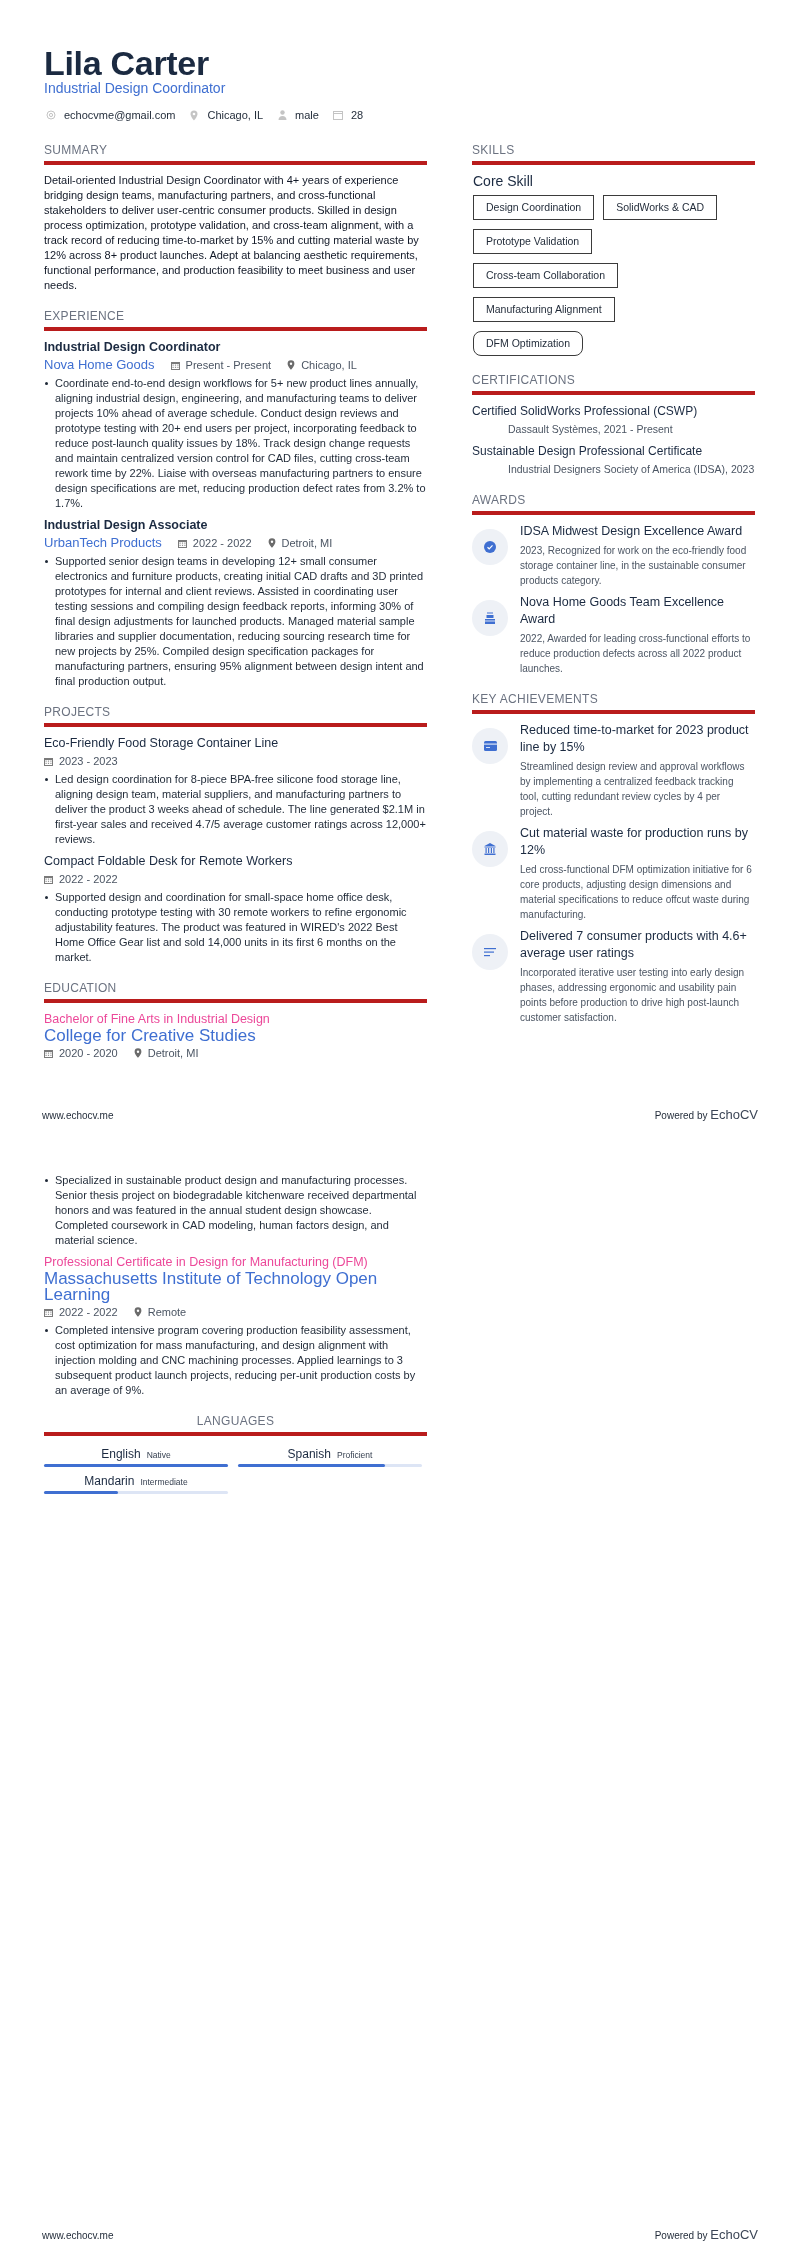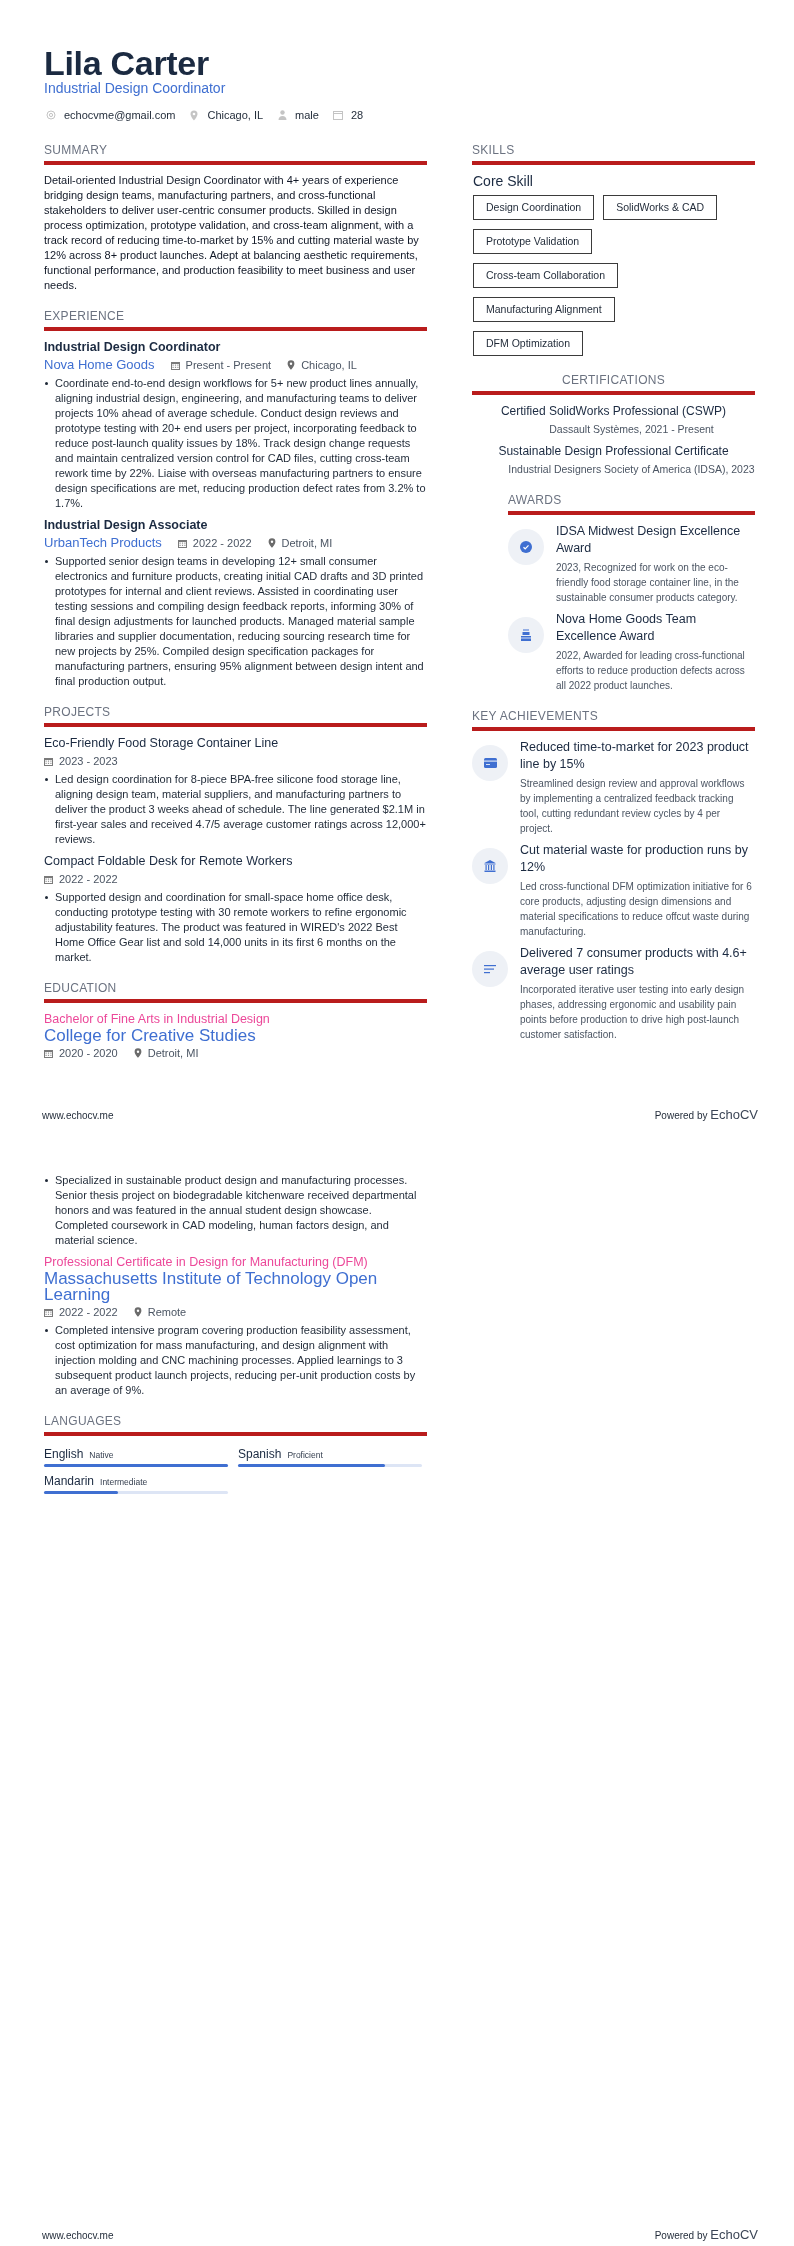--- a/index.html
+++ b/index.html
@@ -259,37 +259,37 @@
 
     <section>
       <div class="sec-title">SKILLS</div>
       <div class="core-skill">Core Skill</div>
       <div class="skill-tags">
         <span class="tag">Design Coordination</span>
         <span class="tag">SolidWorks &amp; CAD</span>
         <span class="tag" style="margin-right:100px;">Prototype Validation</span>
         <span class="tag" style="margin-right:100px;">Cross-team Collaboration</span>
         <span class="tag" style="margin-right:100px;">Manufacturing Alignment</span>
-        <span class="tag" style="margin-right:150px;">DFM Optimization</span>
-      </div>
-    </section>
-
-    <section style="margin-top:8px;text-align:center;">
+        <span class="tag" style="margin-right:150px;border-radius:8px;">DFM Optimization</span>
+      </div>
+    </section>
+
+    <section style="margin-top:8px;">
       <div class="sec-title">CERTIFICATIONS</div>
       <div>
         <div class="cert-title">Certified SolidWorks Professional (CSWP)</div>
         <div class="cert-sub">Dassault Systèmes, 2021 - Present</div>
       </div>
       <div>
         <div class="cert-title">Sustainable Design Professional Certificate</div>
         <div class="cert-sub">Industrial Designers Society of America (IDSA), 2023</div>
       </div>
     </section>
 
-    <section style="margin-top:16px;margin-left:36px;">
+    <section style="margin-top:16px;">
       <div class="sec-title">AWARDS</div>
 
       <div class="icon-item">
         <div class="icon-circle">
           <svg width="12" height="12" viewBox="0 0 12 12">
               <circle cx="6" cy="6" r="6" fill="#3f6fd1"></circle>
               <path d="M3.5 6.2l1.7 1.6 3.3-3.4" fill="none" stroke="#fff" stroke-width="1.2"></path>
             </svg>
         </div>
         <div>
@@ -407,21 +407,21 @@
           <svg width="8" height="10" viewBox="0 0 8 10">
               <path d="M4 0.3a3.4 3.4 0 0 1 3.4 3.4C7.4 6.2 4 9.7 4 9.7S0.6 6.2 0.6 3.7A3.4 3.4 0 0 1 4 0.3z" fill="#6b6b6b"></path>
               <circle cx="4" cy="3.7" r="1.2" fill="#fff"></circle>
             </svg>
           <span>Remote</span>
         </span>
       </div>
       <div class="bullet">Completed intensive program covering production feasibility assessment, cost optimization for mass manufacturing, and design alignment with injection molding and CNC machining processes. Applied learnings to 3 subsequent product launch projects, reducing per-unit production costs by an average of 9%.</div>
     </div>
 
-    <section style="margin-top:16px;">
+    <section style="margin-top:16px;text-align:center;">
       <div class="sec-title">LANGUAGES</div>
       <div class="lang-grid">
         <div>
           <span class="lang-name">English</span><span class="lang-level">Native</span>
           <div class="bar">
               <div class="bar-fill" style="width:100%;"></div>
             </div>
         </div>
         <div>
           <span class="lang-name">Spanish</span><span class="lang-level">Proficient</span>

